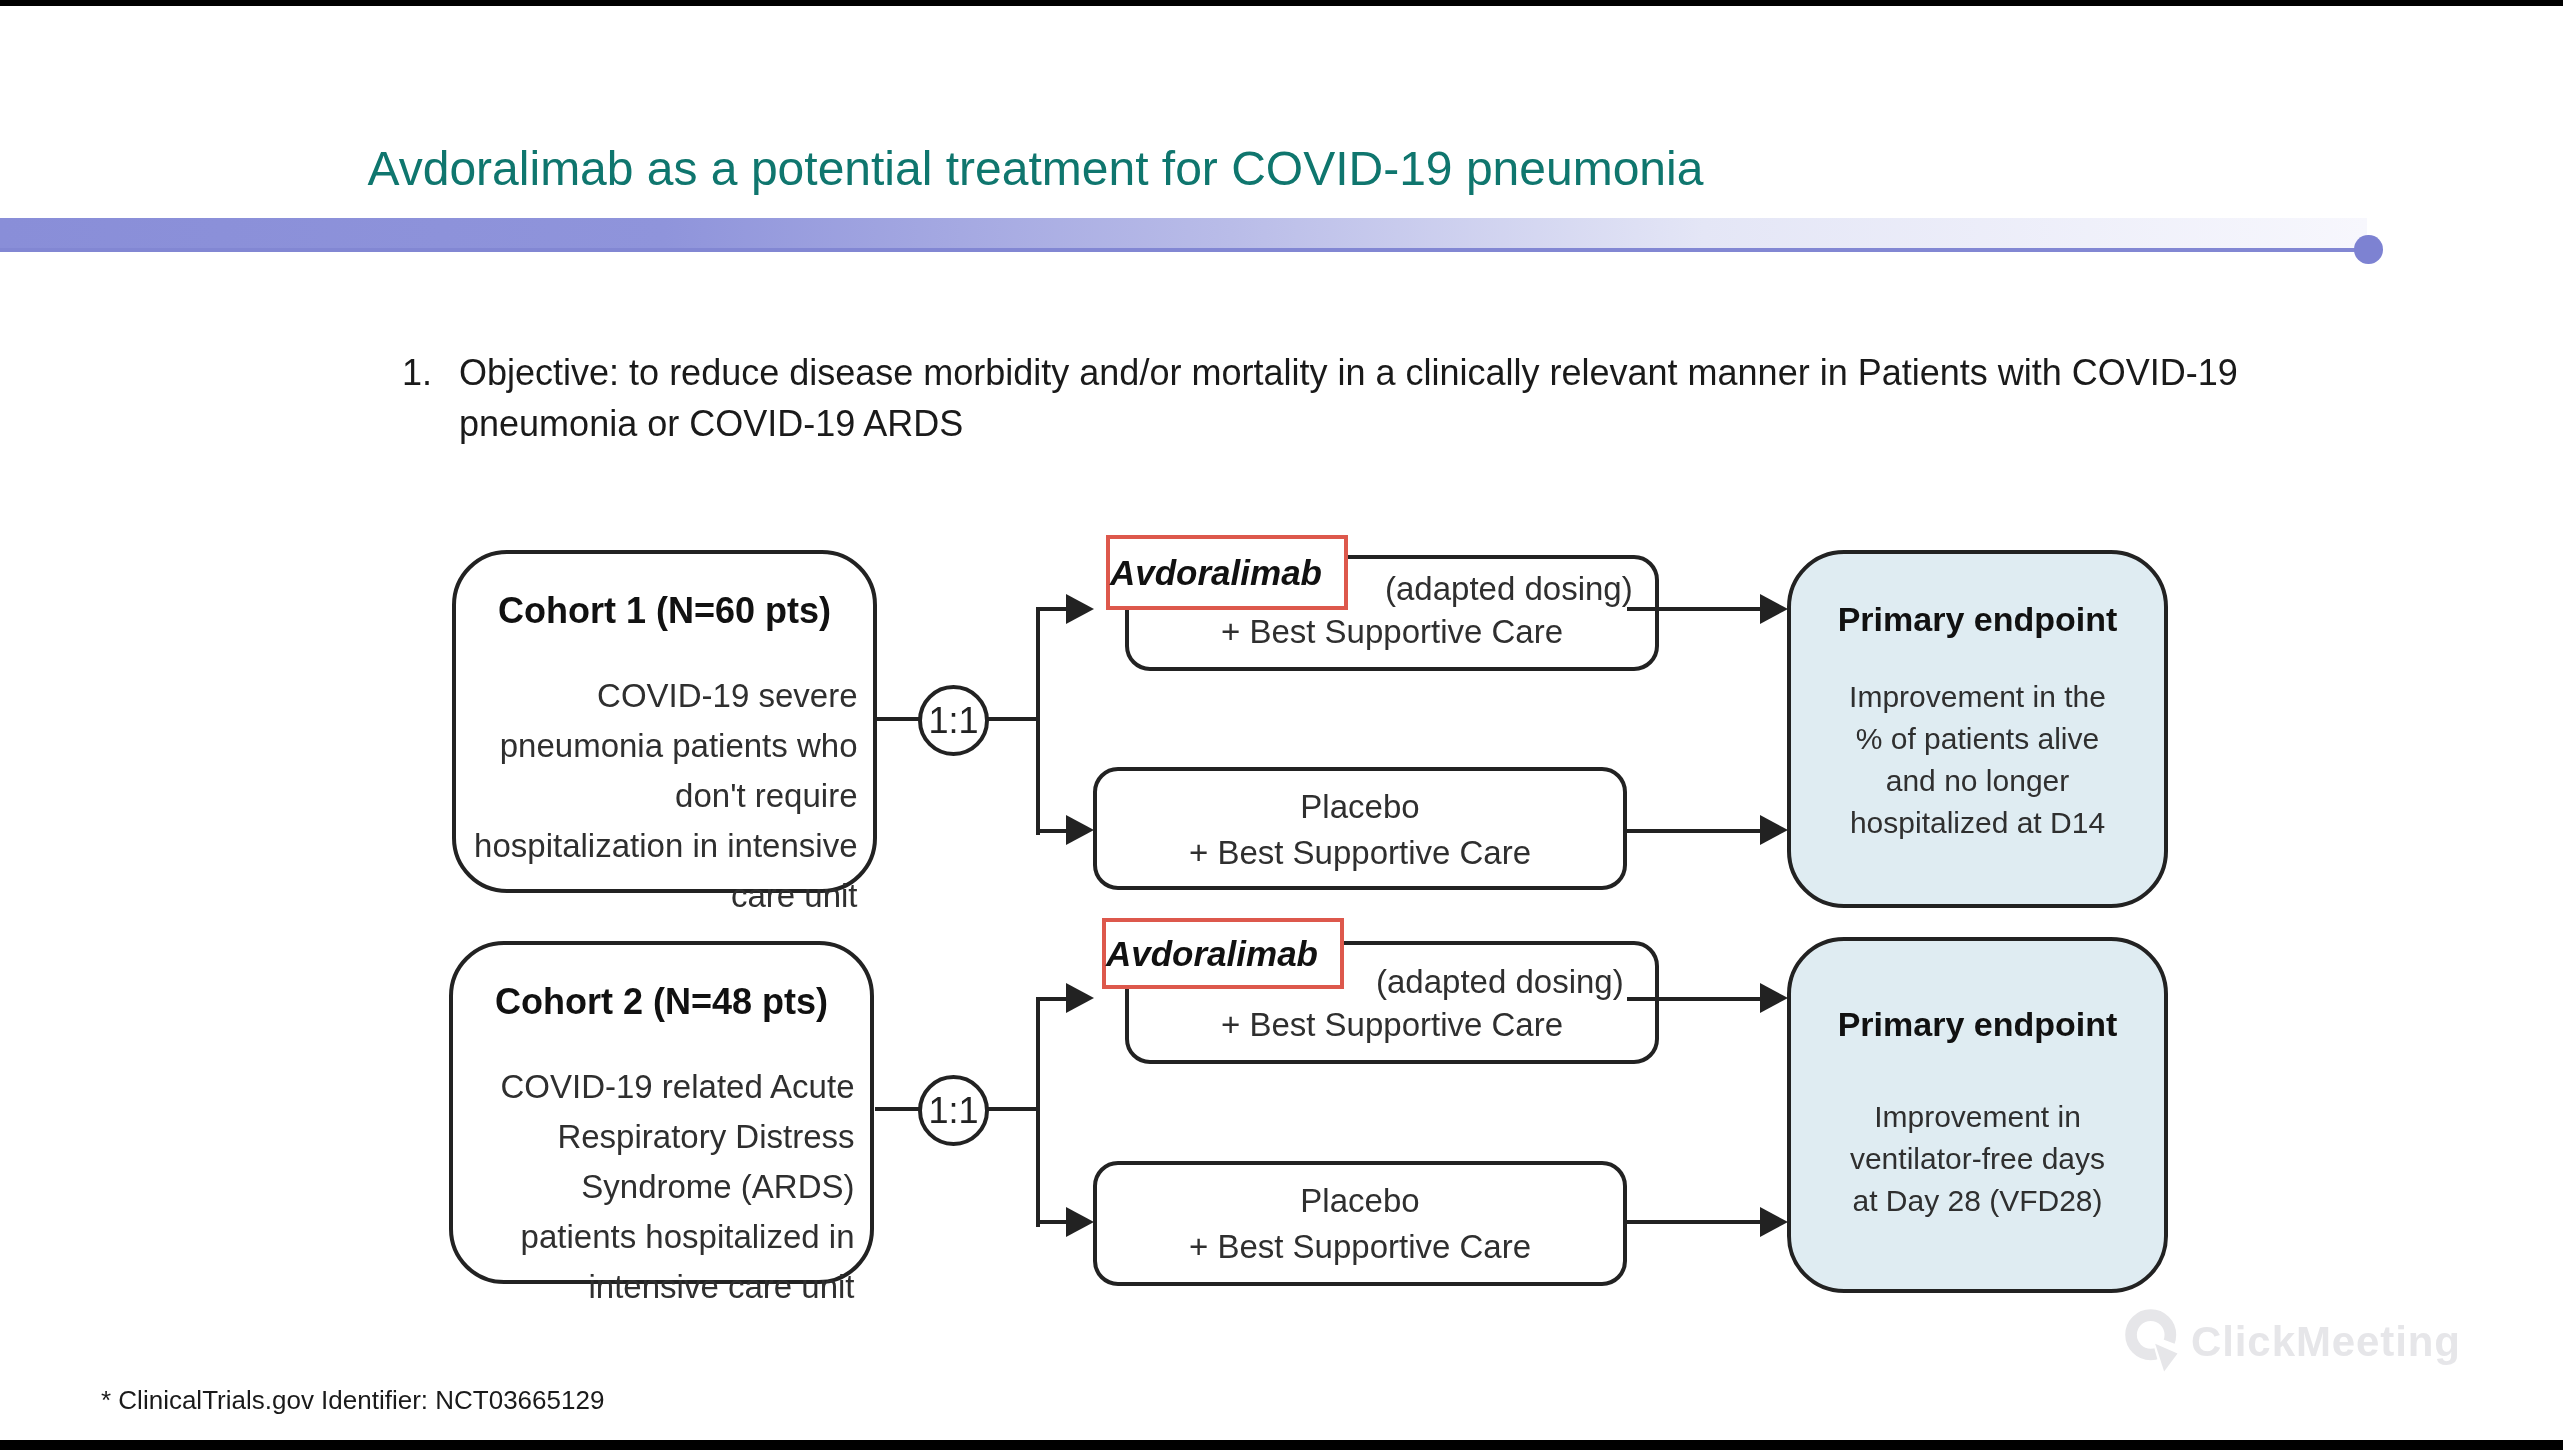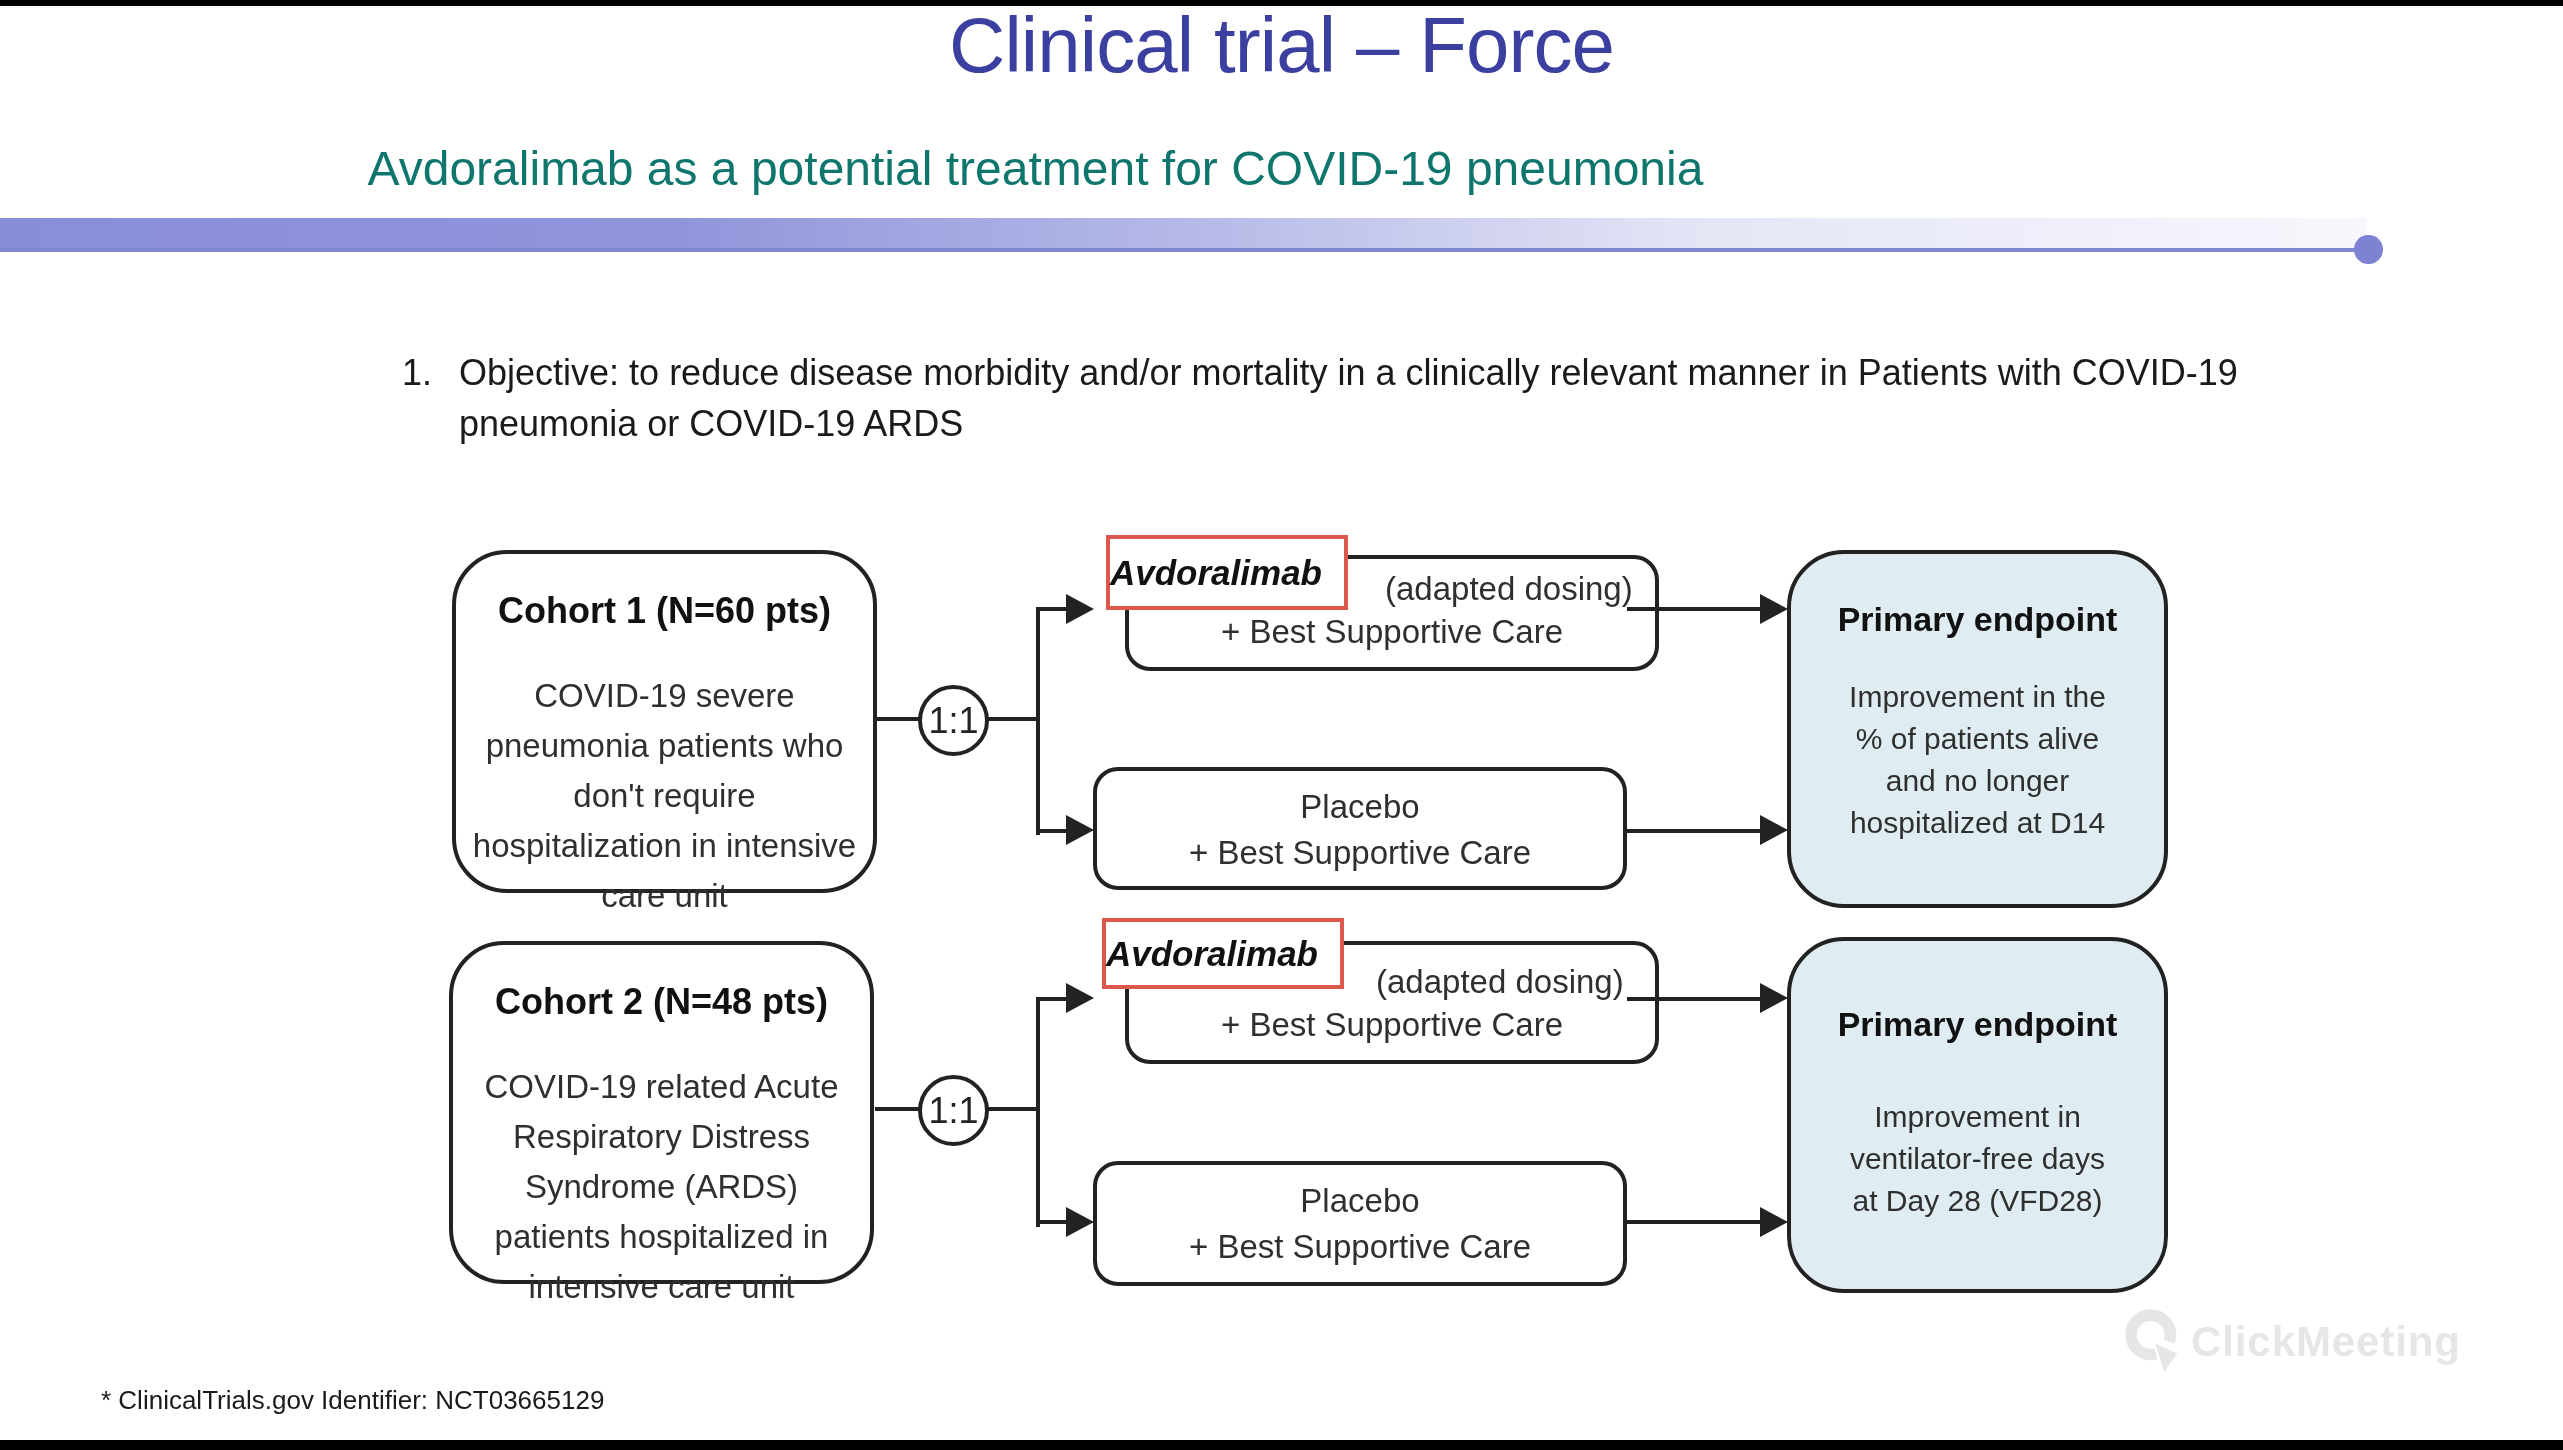--- a/index.html
+++ b/index.html
@@ -24,21 +24,21 @@
   .objective .num{flex:0 0 auto;margin-right:27px;}
   .objective .txt{flex:0 1 1851px;}
 
   .box{position:absolute;background:#fff;border:4.4px solid #222;box-sizing:border-box;text-align:center;}
   .big-round{border-radius:55px;}
   .small-round{border-radius:25px;}
   .box-title{font-size:36px;font-weight:700;color:#111;}
   .box-body{font-size:33px;line-height:50px;color:#2f2f2f;}
 
   .cohort{width:425px;height:343px;padding-top:36px;}
-  .cohort .box-body{margin:39px auto 0;width:386px;}
+  .cohort .box-body{margin:39px auto 0;width:386px;text-align:right;}
 
   .endpoint{width:381px;height:358px;background:#dfecf2;border-radius:57px;}
   .endpoint .box-title{font-size:34px;}
   .endpoint .box-body{font-size:30px;line-height:42px;margin:37px auto 0;}
 
   .arm{width:534px;margin-left:32px;}
   .arm .dosing{font-size:33px;color:#2f2f2f;text-align:left;}
   .arm .care{font-size:33px;color:#2f2f2f;text-align:center;margin-top:5.3px;}
   .placebo{width:534px;padding-top:12.5px;}
   .placebo .box-body{line-height:46px;margin:0;}
@@ -61,21 +61,20 @@
   .watermark{position:absolute;left:2123px;top:1308px;display:flex;align-items:center;gap:9px;}
   .watermark .wm-text{font-size:42px;font-weight:700;color:#e6e6e9;letter-spacing:0.9px;}
 </style>
 </head>
 <body>
 
 <div class="slide">
 
   <div class="letterbox lb-top"></div>
 
-  <div class="title">Clinical trial – Force</div>
   <div class="subtitle">Avdoralimab as a potential treatment for COVID-19 pneumonia</div>
 
   <div class="accent">
     <div class="accent-underline"></div>
     <div class="accent-dot"></div>
   </div>
 
   <div class="objective">
     <span class="num">1.</span>
     <span class="txt">Objective: to reduce disease morbidity and/or mortality in a clinically relevant manner in Patients with COVID-19 pneumonia or COVID-19 ARDS</span>

